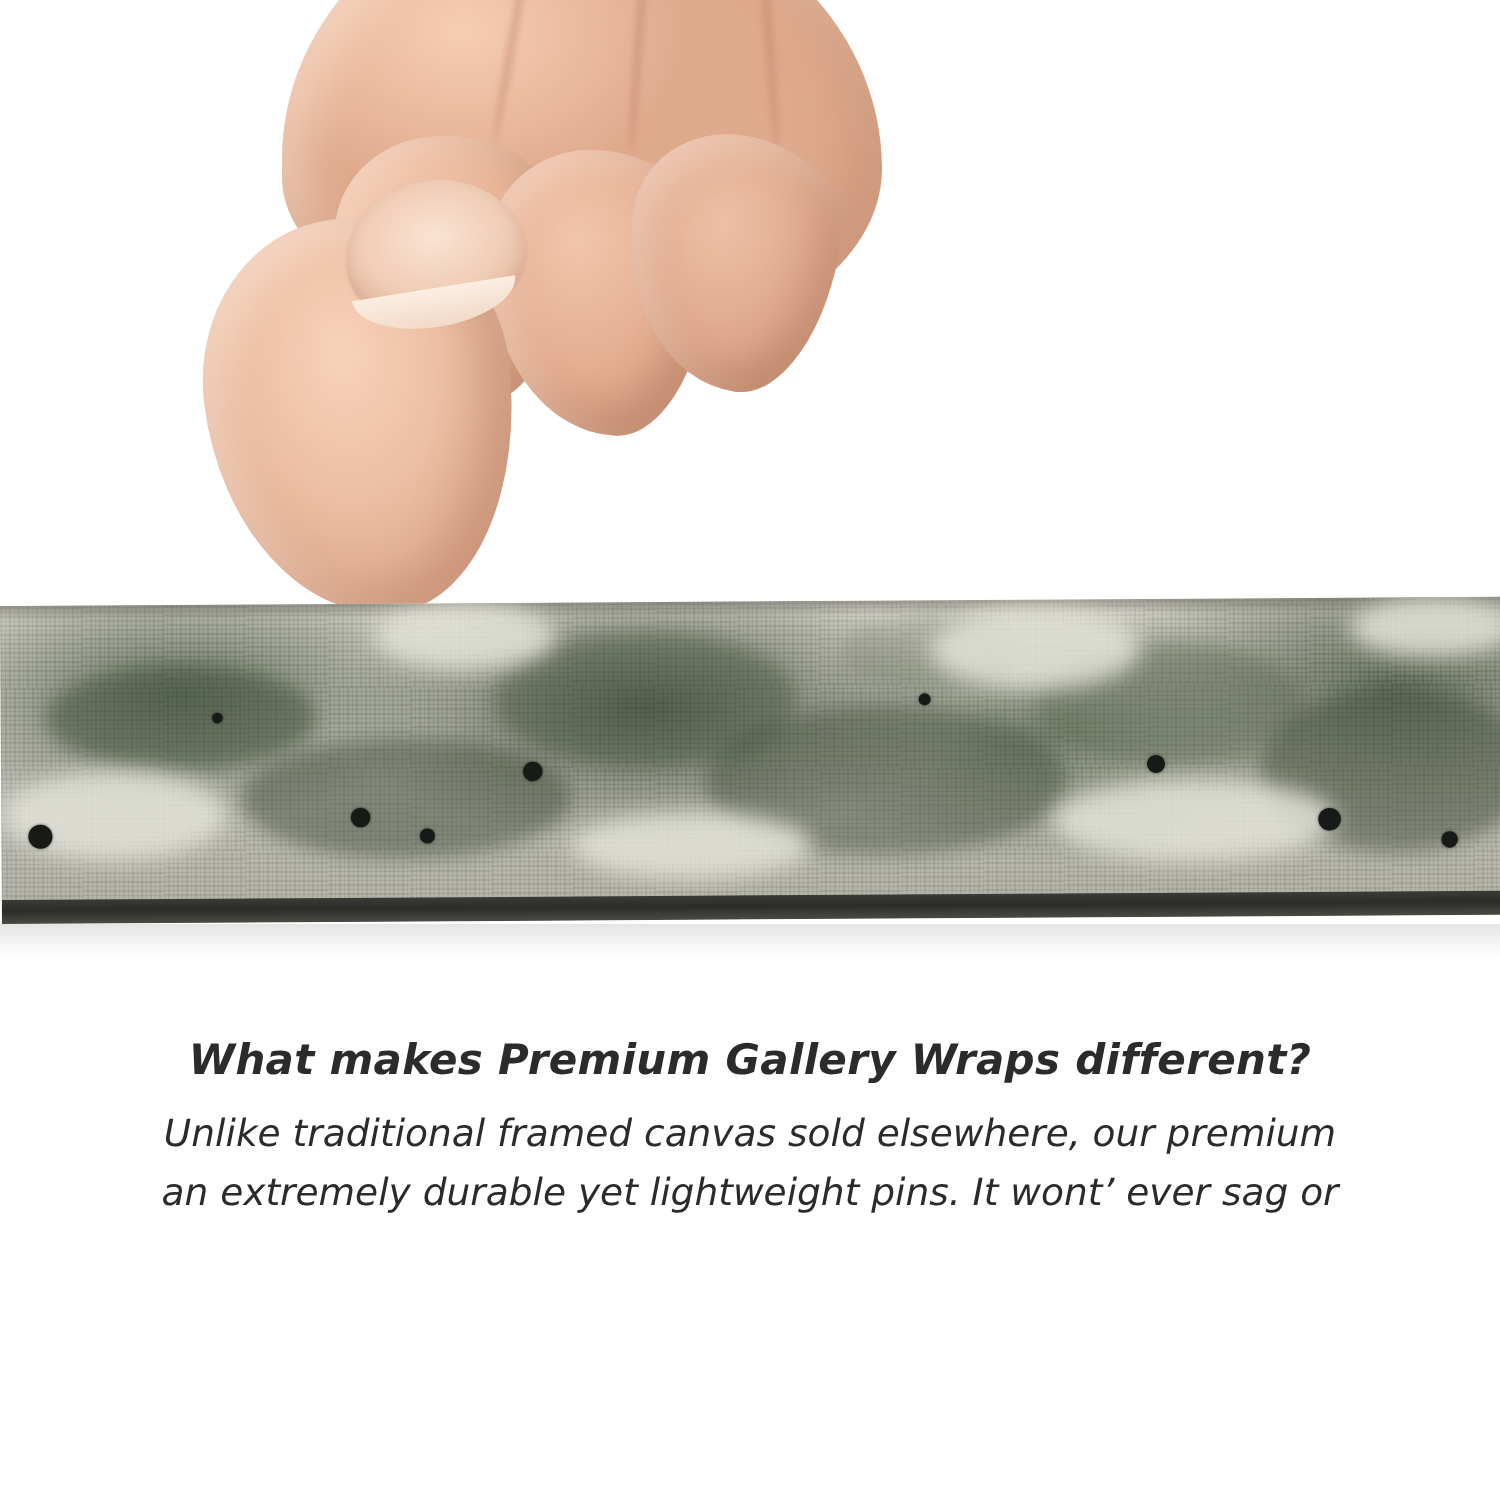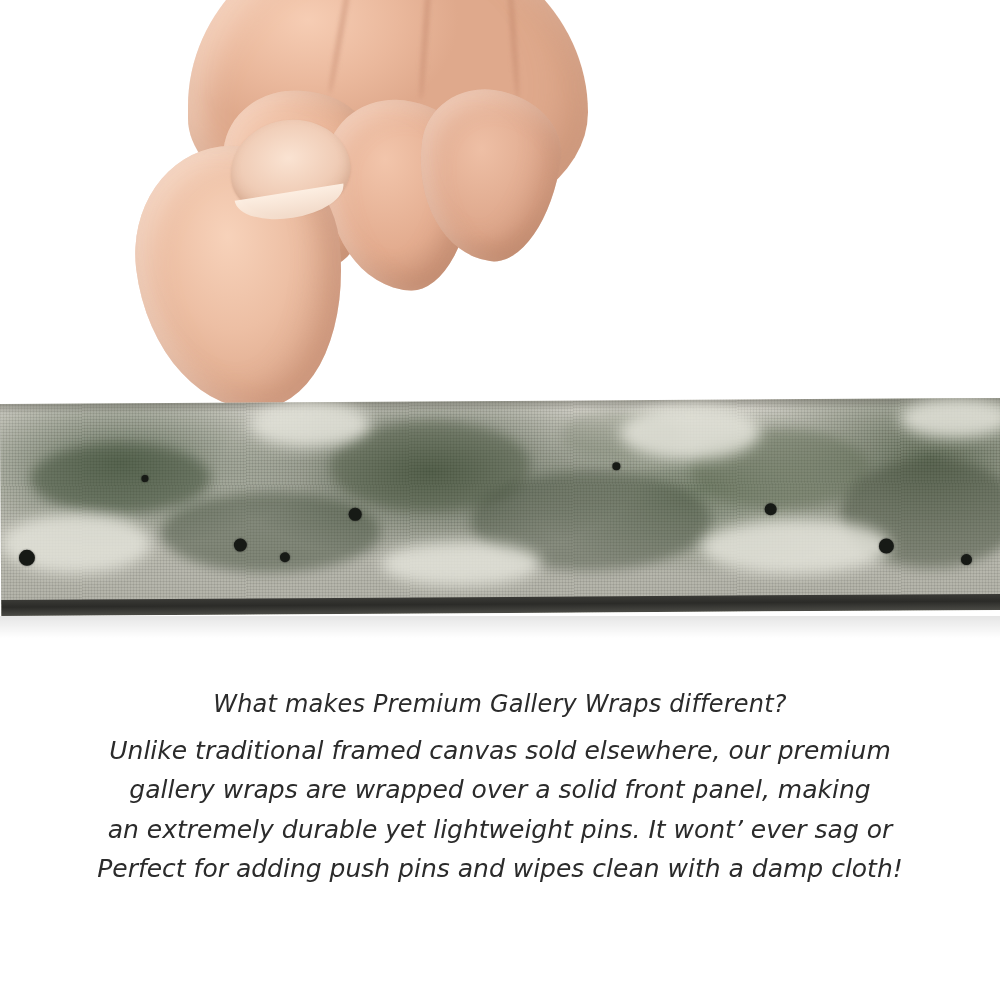--- a/index.html
+++ b/index.html
@@ -186,22 +186,22 @@
     position: absolute;
     left: 0;
     top: 690px;
     width: 1000px;
     text-align: center;
     color: #2b2b2b;
     font-family: "DejaVu Sans", sans-serif;
     font-style: italic;
   }
   .caption-heading {
-    font-size: 24px;
-    font-weight: normal;
+    font-size: 28px;
+    font-weight: bold;
     letter-spacing: 0.2px;
     margin: 0 0 12px 0;
     line-height: 1.2;
   }
   .caption-line {
     font-size: 25px;
     line-height: 1.58;
     margin: 0;
     padding: 0 80px;
   }
@@ -256,18 +256,16 @@
       <div class="speck" style="left:141px; top:72px; width:7px; height:7px;"></div>
 
       <div class="edge-shadow"></div>
     </div>
     <div class="under-gap"></div>
   </div>
 
   <div class="caption">
     <div class="caption-heading">What makes Premium Gallery Wraps different?</div>
     <p class="caption-line">Unlike traditional framed canvas sold elsewhere, our premium</p>
-    <p class="caption-line">gallery wraps are wrapped over a solid front panel, making</p>
     <p class="caption-line">an extremely durable yet lightweight pins. It wont’ ever sag or</p>
-    <p class="caption-line">Perfect for adding push pins and wipes clean with a damp cloth!</p>
   </div>
 
 </div>
 
 </body></html>

